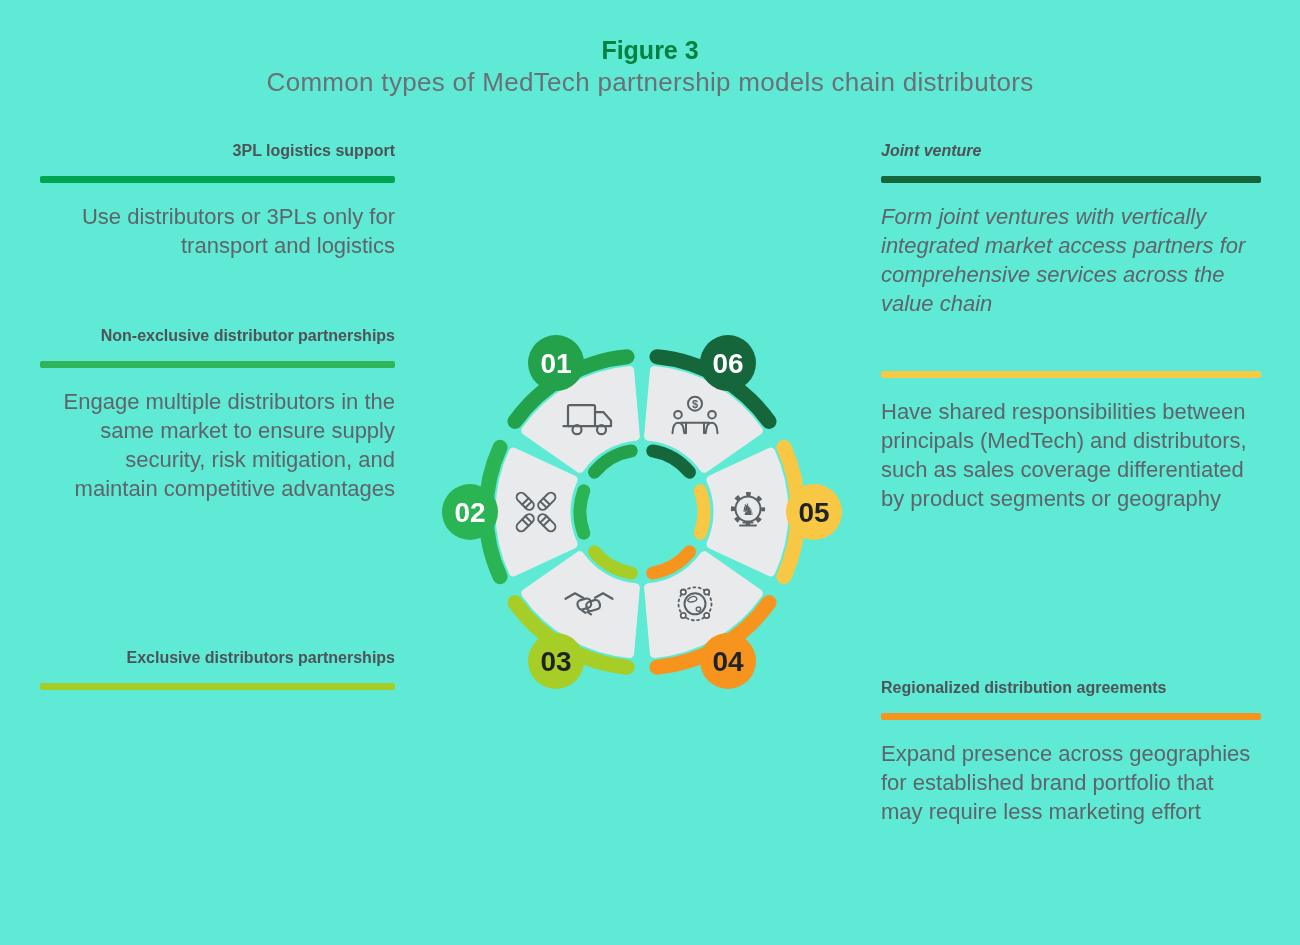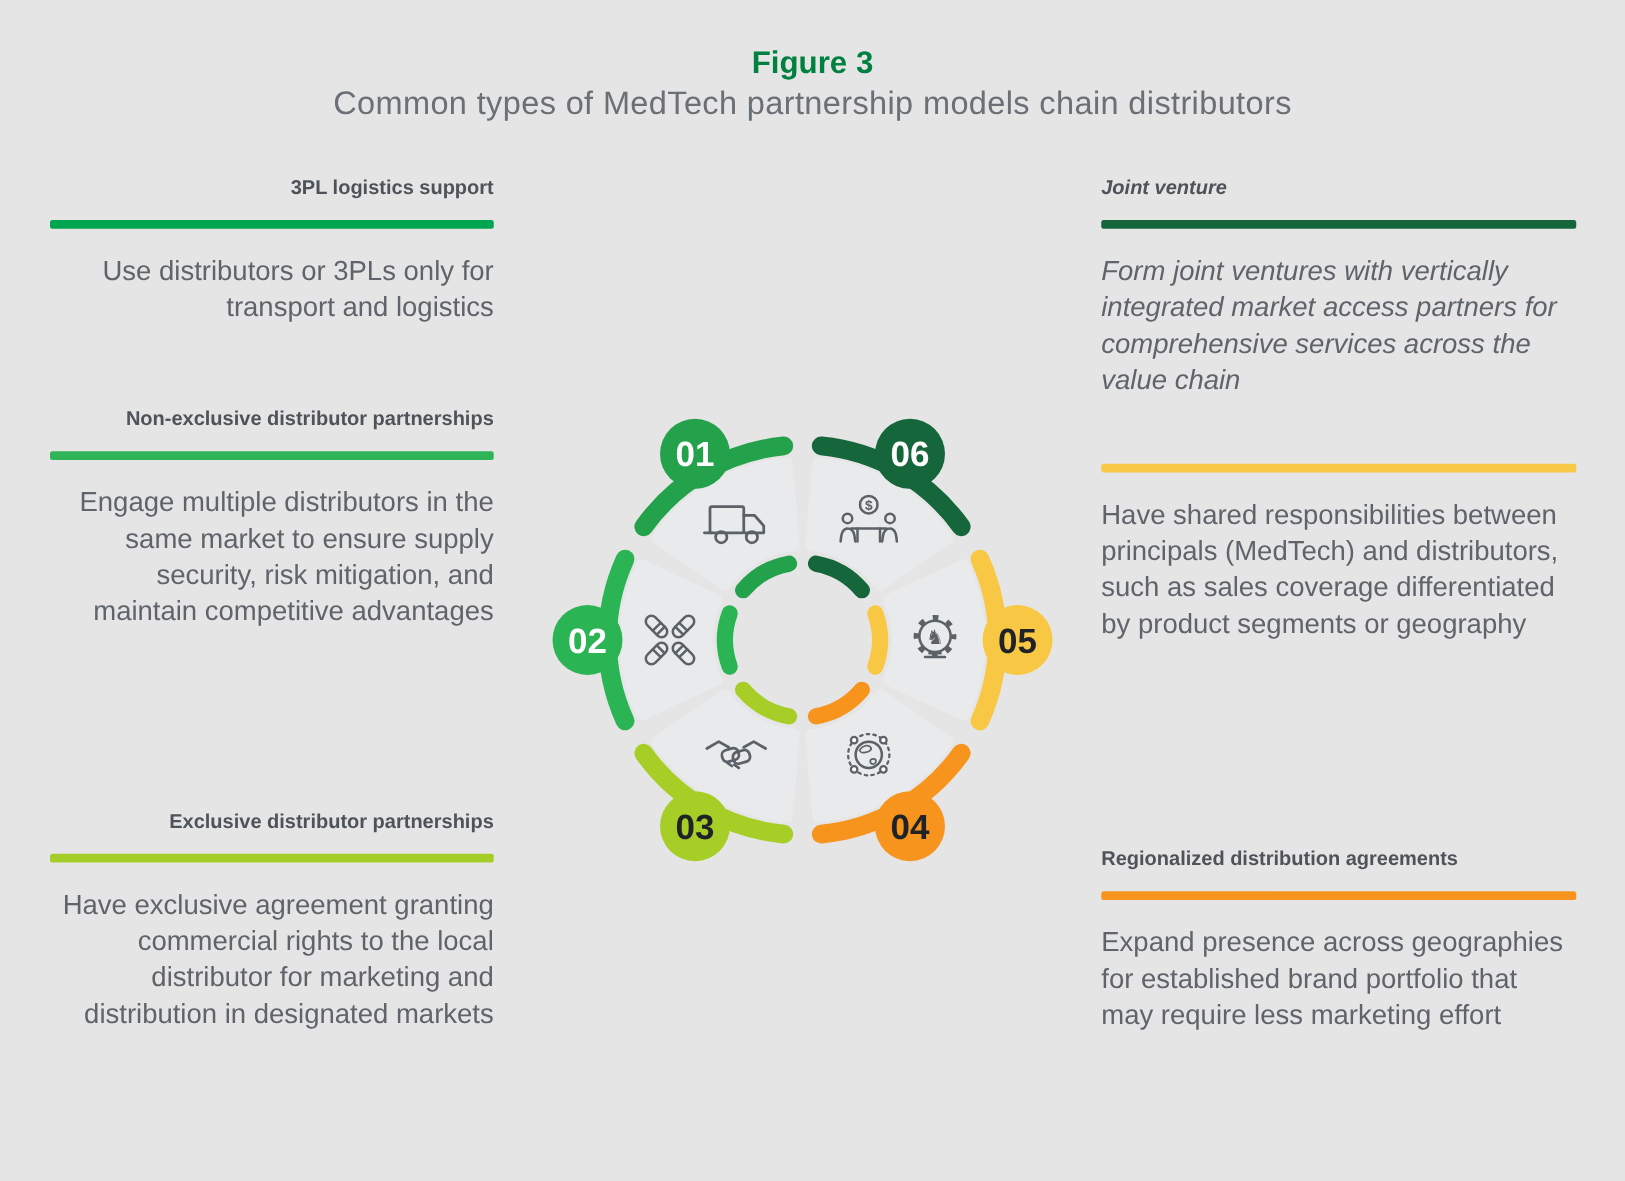--- a/index.html
+++ b/index.html
@@ -1,17 +1,17 @@
 <!DOCTYPE html>
 <html><head>
 <meta charset="utf-8">
 <style>
   html,body{margin:0;padding:0;background:#ffffff;}
   body{width:1300px;height:945px;font-family:"Liberation Sans",sans-serif;}
-  .page{position:relative;width:1300px;height:945px;background:#e5e5e5;overflow:hidden;}
+  .page{position:relative;width:1300px;height:945px;background:#5eead4;overflow:hidden;}
 
   .fig-label{position:absolute;top:36px;left:0;width:100%;text-align:center;
     font-size:25px;font-weight:bold;color:#00813F;margin:0;}
   .fig-title{position:absolute;top:67px;left:0;width:100%;text-align:center;
     font-size:26px;font-weight:normal;color:#6B7076;margin:0;letter-spacing:.3px;}
 
   .block{position:absolute;}
   .block h3{margin:0 0 9px 0;font-size:16px;line-height:32px;font-weight:bold;color:#4D5358;}
   .block .bar{height:7px;border-radius:2px;margin:0 0 19px 0;}
   .block p{margin:0;font-size:22px;line-height:29px;color:#5F646A;}
@@ -40,23 +40,22 @@
       <h3>3PL logistics support</h3>
       <div class="bar" style="background-color: rgb(0, 165, 81);"></div>
       <p>Use distributors or 3PLs only for transport and logistics</p>
     </section>
     <section class="block b-l2">
       <h3>Non-exclusive distributor partnerships</h3>
       <div class="bar" style="background-color: rgb(47, 180, 87);"></div>
       <p>Engage multiple distributors in the same market to ensure supply security, risk mitigation, and maintain competitive advantages</p>
     </section>
     <section class="block b-l3">
-      <h3>Exclusive distributor partnerships</h3>
+      <h3>Exclusive distributors partnerships</h3>
       <div class="bar" style="background-color: rgb(164, 206, 39);"></div>
-      <p>Have exclusive agreement granting commercial rights to the local distributor for marketing and distribution in designated markets</p>
     </section>
   </div>
 
   <div class="col-right">
     <section class="block b-r1">
       <h3>Joint venture</h3>
       <div class="bar" style="background-color: rgb(21, 102, 59);"></div>
       <p>Form joint ventures with vertically integrated market access partners for comprehensive services across the value chain</p>
     </section>
     <section class="block b-r2">

